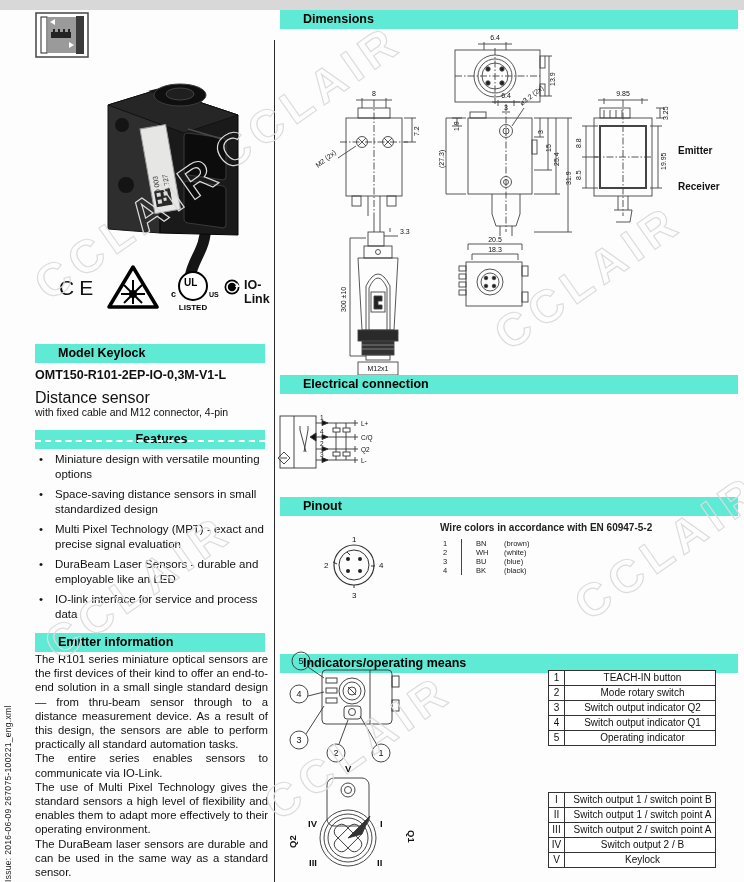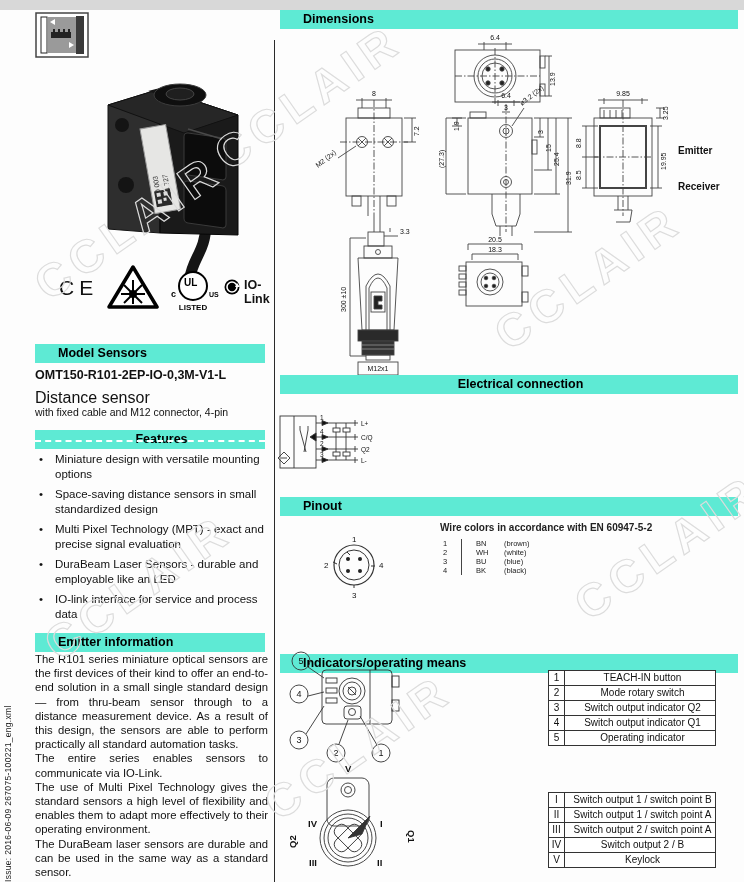--- a/index.html
+++ b/index.html
@@ -120,21 +120,21 @@
     </svg>
     <svg style="position:absolute;left:178px;top:16px;" width="18" height="18" viewBox="0 0 18 18">
       <circle cx="9" cy="9" r="7.5" fill="#000"></circle>
       <path d="M4,9 a5,5 0 0 1 10,0" stroke="#fff" stroke-width="1.6" fill="none"></path>
       <path d="M14,9 a5,5 0 0 1 -10,0" stroke="#fff" stroke-width="1.6" fill="none"></path>
       <polygon points="14,5 17,9 12,9" fill="#fff"></polygon>
     </svg>
     <span style="position:absolute;left:199px;top:16px;font-size:12.5px;font-weight:bold;">IO-Link</span>
   </div>
 
-  <div class="hdr hdr-l" style="top:344px;">Model Sensors</div>
+  <div class="hdr hdr-l" style="top:344px;">Model Keylock</div>
   <div class="modelnum">OMT150-R101-2EP-IO-0,3M-V1-L</div>
   <div class="modeltype">Distance sensor</div>
   <div class="modelsub">with fixed cable and M12 connector, 4-pin</div>
 
   <div class="hdr hdr-l" style="top:430px;text-align:center;">Features</div>
   <div class="dashline"></div>
   <div class="features">
     <div class="feat">
       <span class="b">•</span>
       <span class="t">Miniature design with versatile mounting options</span>
@@ -342,21 +342,21 @@
       <text x="378" y="371" text-anchor="middle">M12x1</text>
       <text x="495" y="242" text-anchor="middle">20.5</text>
       <text x="495" y="252" text-anchor="middle">18.3</text>
     </g>
     <g font-size="10" font-weight="bold" fill="#111">
       <text x="678" y="154">Emitter</text>
       <text x="678" y="190">Receiver</text>
     </g>
   </svg>
 
-  <div class="hdr hdr-r" style="top:375px;text-align:center;">Electrical connection</div>
+  <div class="hdr hdr-r" style="top:375px;">Electrical connection</div>
   <svg style="position:absolute;left:278px;top:402px;" width="160" height="90" viewBox="278 402 160 90">
     <g stroke="#333" stroke-width="0.9" fill="none">
       <rect x="280" y="416" width="36" height="52"></rect>
       <line x1="294" y1="416" x2="294" y2="468"></line>
       <path d="M284,452 l6,6 l-6,6 l-6,-6 z"></path>
       <line x1="281" y1="458" x2="287" y2="458"></line>
       <line x1="300" y1="430" x2="306" y2="452"></line>
         <line x1="308" y1="430" x2="304" y2="452"></line>
       <line x1="300" y1="426" x2="300" y2="430"></line>
         <line x1="308" y1="426" x2="308" y2="430"></line>

